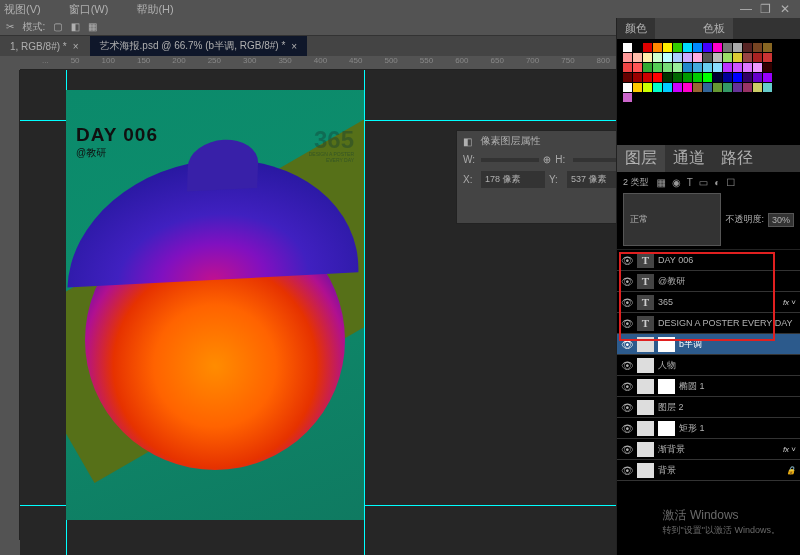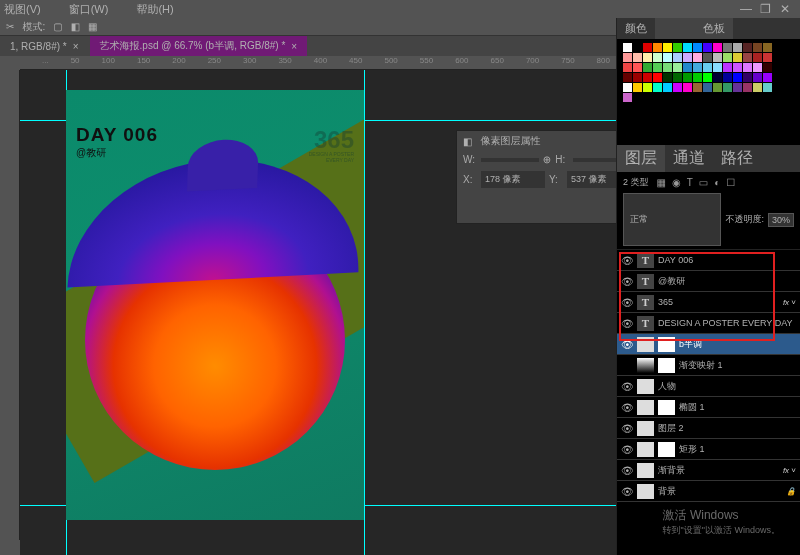--- a/index.html
+++ b/index.html
@@ -18,21 +18,21 @@
     background: #535353; padding: 0 4px;
     justify-content: space-between;
   }
   .menus { display: flex; gap: 28px; }
   .menus span { font-size: 11px; }
   .winbtns { display: flex; gap: 10px; padding-right: 6px; }
   .winbtn { width: 10px; font-size: 12px; text-align: center; }
   .optbar { height: 18px; background: #535353; border-bottom: 1px solid #333; display:flex; align-items:center; padding-left: 6px; gap:8px;}
   .optbar .item{ font-size:10px;}
   .tabbar { display: flex; height: 20px; background: #444; align-items: center; }
-  .tab { background: #701a75; padding: 3px 10px; font-size: 10px; display:flex; align-items:center; gap:6px;}
+  .tab { background: #0f172a; padding: 3px 10px; font-size: 10px; display:flex; align-items:center; gap:6px;}
   .tab.first { background: #444; margin-right:1px;}
   .tab .x { font-size: 10px; }
   .ruler-top { position:absolute; top:56px; left:20px; right:180px; height:14px; background:#535353; border-bottom:1px solid #222; display:flex;}
   .ruler-top span{ font-size:8px; color:#888; margin-left:22px;}
   .ruler-left { position:absolute; top:70px; left:0; width:20px; height:470px; background:#535353; border-right:1px solid #222;}
   .canvas-area {
     position: absolute;
     top: 70px; left: 20px; right: 180px; bottom: 0;
     background: #262626;
     overflow: hidden;
@@ -357,26 +357,20 @@
         <span class="thumb t">T</span>
         <span class="name">DESIGN A POSTER EVERY DAY</span>
       </div>
       <div class="layer sel">
         <span class="eye">👁</span>
         <span class="thumb" style="background: rgb(221, 221, 221);"></span>
         <span class="thumb" style="background: rgb(255, 255, 255);"></span>
         <span class="name">b半调</span>
       </div>
       <div class="layer">
-        <span class="eye"></span>
-        <span class="thumb" style="background: linear-gradient(rgb(255, 255, 255), rgb(0, 0, 0));"></span>
-        <span class="thumb" style="background: rgb(255, 255, 255);"></span>
-        <span class="name">渐变映射 1</span>
-      </div>
-      <div class="layer">
         <span class="eye">👁</span>
         <span class="thumb" style="background: rgb(221, 221, 221);"></span>
         <span class="name">人物</span>
       </div>
       <div class="layer">
         <span class="eye">👁</span>
         <span class="thumb" style="background: rgb(221, 221, 221);"></span>
         <span class="thumb" style="background: rgb(255, 255, 255);"></span>
         <span class="name">椭圆 1</span>
       </div>

